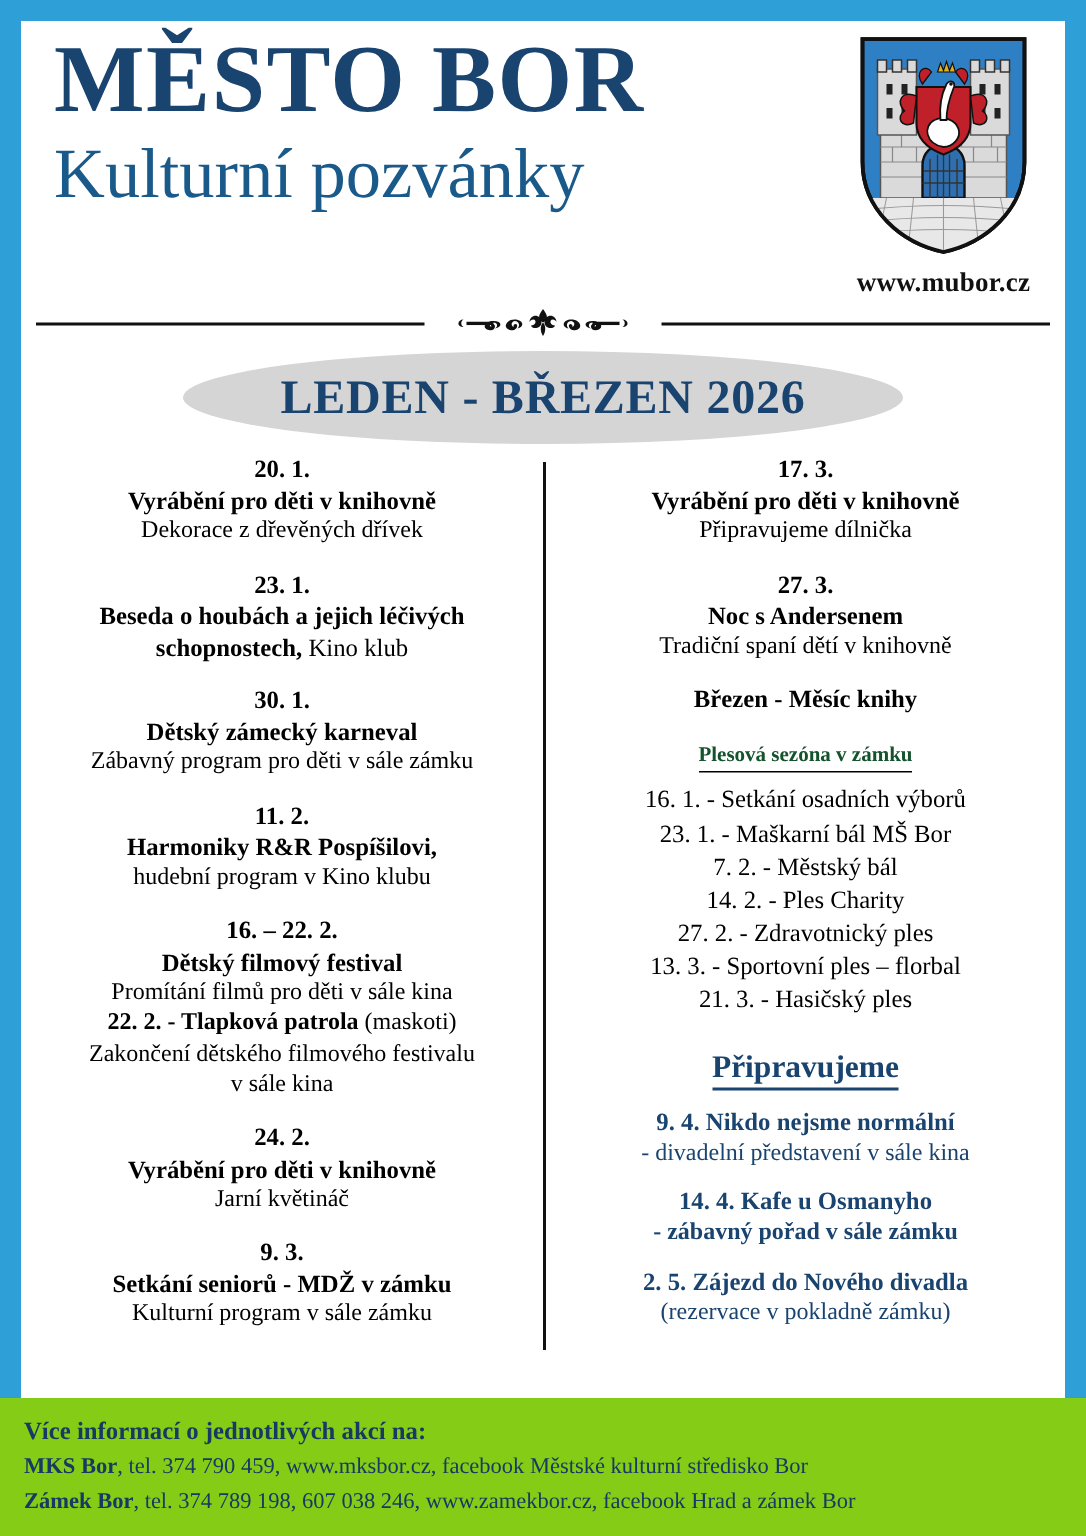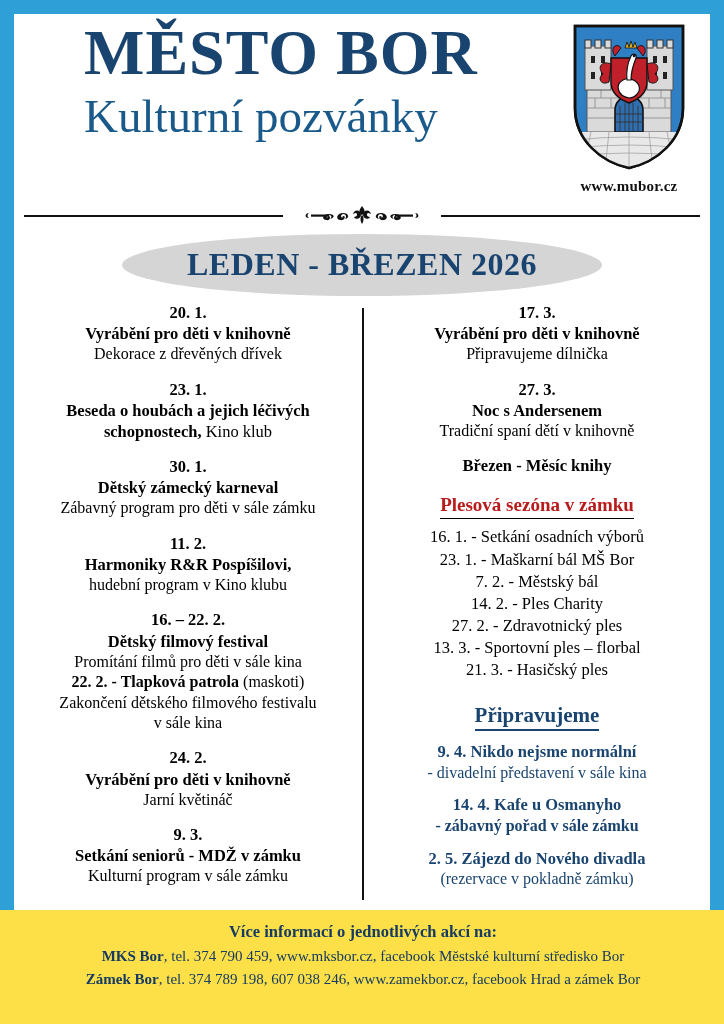--- a/index.html
+++ b/index.html
@@ -26,21 +26,20 @@
     top: 14px;
     width: 696px;
     height: 920px;
     background: #ffffff;
   }
 
   
   .header {
     position: relative;
     height: 190px;
-    margin-left: 48px;
   }
   .title-block {
     position: absolute;
     left: 22px;
     top: 4px;
     width: 540px;
   }
   .town-title {
     font-size: 64px;
     font-weight: bold;
@@ -59,21 +58,21 @@
 
   .crest-wrap {
     position: absolute;
     right: 18px;
     top: 8px;
     width: 126px;
     text-align: center;
   }
   .crest-wrap svg { display: block; margin: 0 auto; }
   .web {
-    font-size: 15px;
+    font-size: 18px;
     font-weight: bold;
     color: #111111;
     margin-top: 6px;
     letter-spacing: 0.2px;
   }
 
   
   .rule-wrap {
     position: relative;
     height: 22px;
@@ -164,23 +163,23 @@
     color: #000000;
     line-height: 1.28;
   }
   .ev-name .light { font-weight: normal; }
   .ev-desc .strong { font-weight: bold; }
 
   
   .section { text-align: center; margin-top: 18px; }
   .section-head {
     display: inline-block;
-    font-size: 19px;
-    font-weight: bold;
-    color: #b91c1c;
+    font-size: 14px;
+    font-weight: bold;
+    color: #14532d;
     border-bottom: 1.8px solid #000000;
     padding-bottom: 2px;
     margin-bottom: 7px;
   }
   .ball-list { list-style: none; }
   .ball-list li {
     font-size: 16.5px;
     color: #000000;
     line-height: 1.34;
   }
@@ -210,24 +209,23 @@
     line-height: 1.3;
   }
   .up-sub.bold { font-weight: bold; }
 
   
   .footer {
     position: absolute;
     left: 0;
     bottom: 0;
     width: 724px;
-    height: 114px;
-    background: #fde047;
+    height: 92px;
+    background: #84cc16;
     padding: 10px 14px 0 16px;
-    text-align: center;
   }
   .footer-head {
     font-size: 16.5px;
     font-weight: bold;
     color: #153a63;
     line-height: 1.5;
   }
   .footer-line {
     font-size: 15px;
     color: #153a63;

